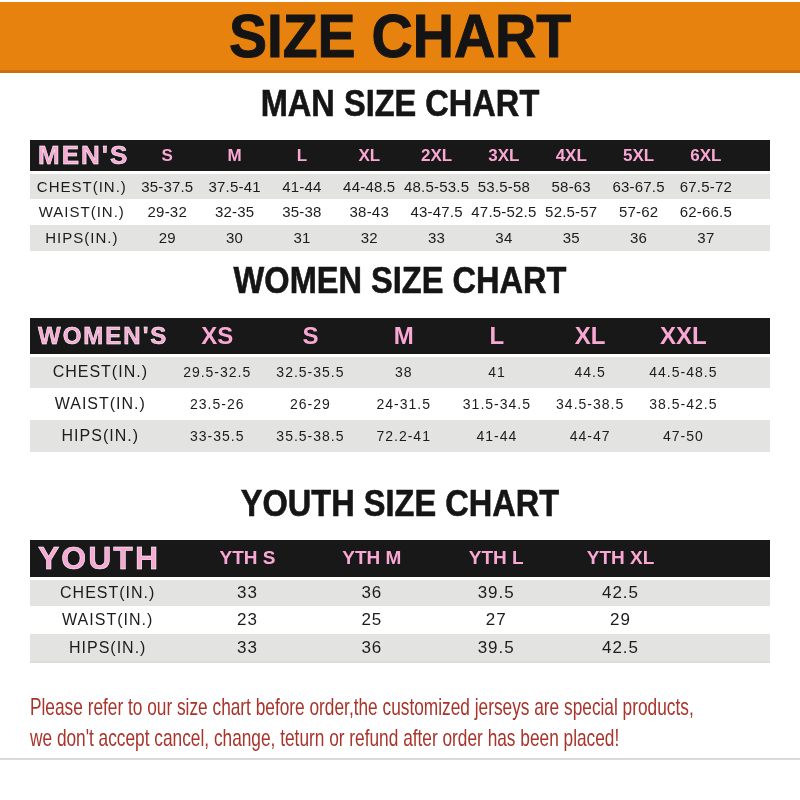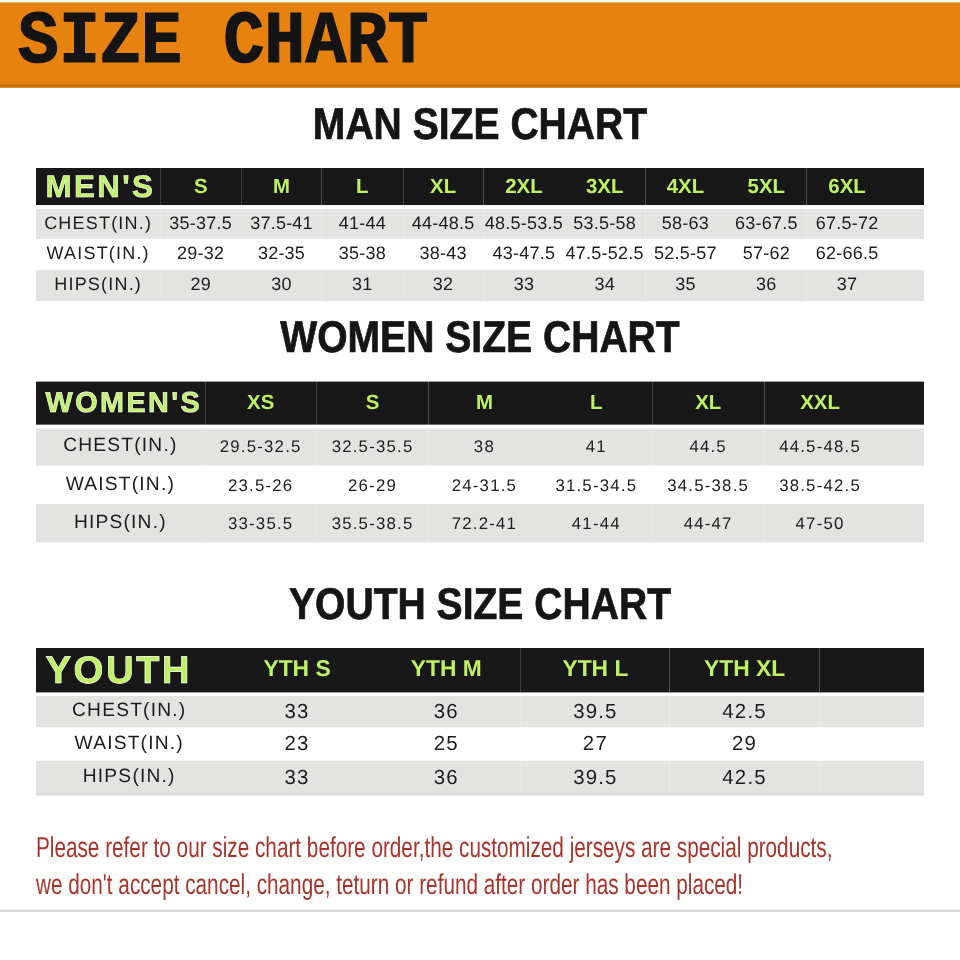--- a/index.html
+++ b/index.html
@@ -13,21 +13,21 @@
   .page { width: 800px; height: 800px; overflow: hidden; background: #fff; }
 
   
   .banner {
     margin-top: 2px;
     height: 68px;
     background: var(--banner-orange, #E8820F);
     border-bottom: 3px solid var(--banner-border, #C96F0C);
     display: flex;
     align-items: center;
-    font-family: Liberation Mono, monospace;
+    justify-content: center;
   }
   .banner-title {
     display: inline-block;
     font-size: 62px;
     font-weight: 700;
     line-height: 1;
     color: #141414;
     letter-spacing: 0px;
     transform: scaleX(0.92);
     -webkit-text-stroke: 1px #141414;
@@ -54,21 +54,21 @@
     margin-left: 30px;
     border-collapse: collapse;
     table-layout: fixed;
   }
   .men-table   { margin-top: 18px; }
   .women-table { margin-top: 19px; }
   .youth-table { margin-top: 18px; border-bottom: 2px solid #DCDCDA; }
 
   .size-table thead tr { background: var(--header-black, #181818); }
   .size-table thead th {
-    color: #bef264;
+    color: #f9a8d4;
     font-weight: 700;
     text-align: center;
     border-bottom: 3px solid #ffffff;
     padding: 0;
   }
   .size-table th.corner {
     text-align: left;
     padding-left: 8px;
     letter-spacing: 2px;
     -webkit-text-stroke: 0.5px #ffffff;
@@ -89,21 +89,21 @@
   .men-table tbody tr { height: 26px; }
   .men-table tbody td { font-size: 15px; letter-spacing: 0.2px; }
   .men-table tbody td.row-label { font-size: 15px; }
   .men-table col.label { width: 14%; }
   .men-table col.val   { width: 9.1%; }
   .men-table col.fill  { width: 4.1%; }
 
   
   .women-table thead tr { height: 38px; }
   .women-table th.corner { font-size: 24px; }
-  .women-table th.col { font-size: 17px; }
+  .women-table th.col { font-size: 24px; }
   .women-table tbody tr { height: 32px; }
   .women-table tbody td { font-size: 14px; letter-spacing: 1px; }
   .women-table tbody td.row-label { font-size: 16px; }
   .women-table col.label { width: 19%; }
   .women-table col.val   { width: 12.6%; }
   .women-table col.fill  { width: 5.4%; }
 
   
   .youth-table thead tr { height: 38px; }
   .youth-table th.corner { font-size: 32px; }

